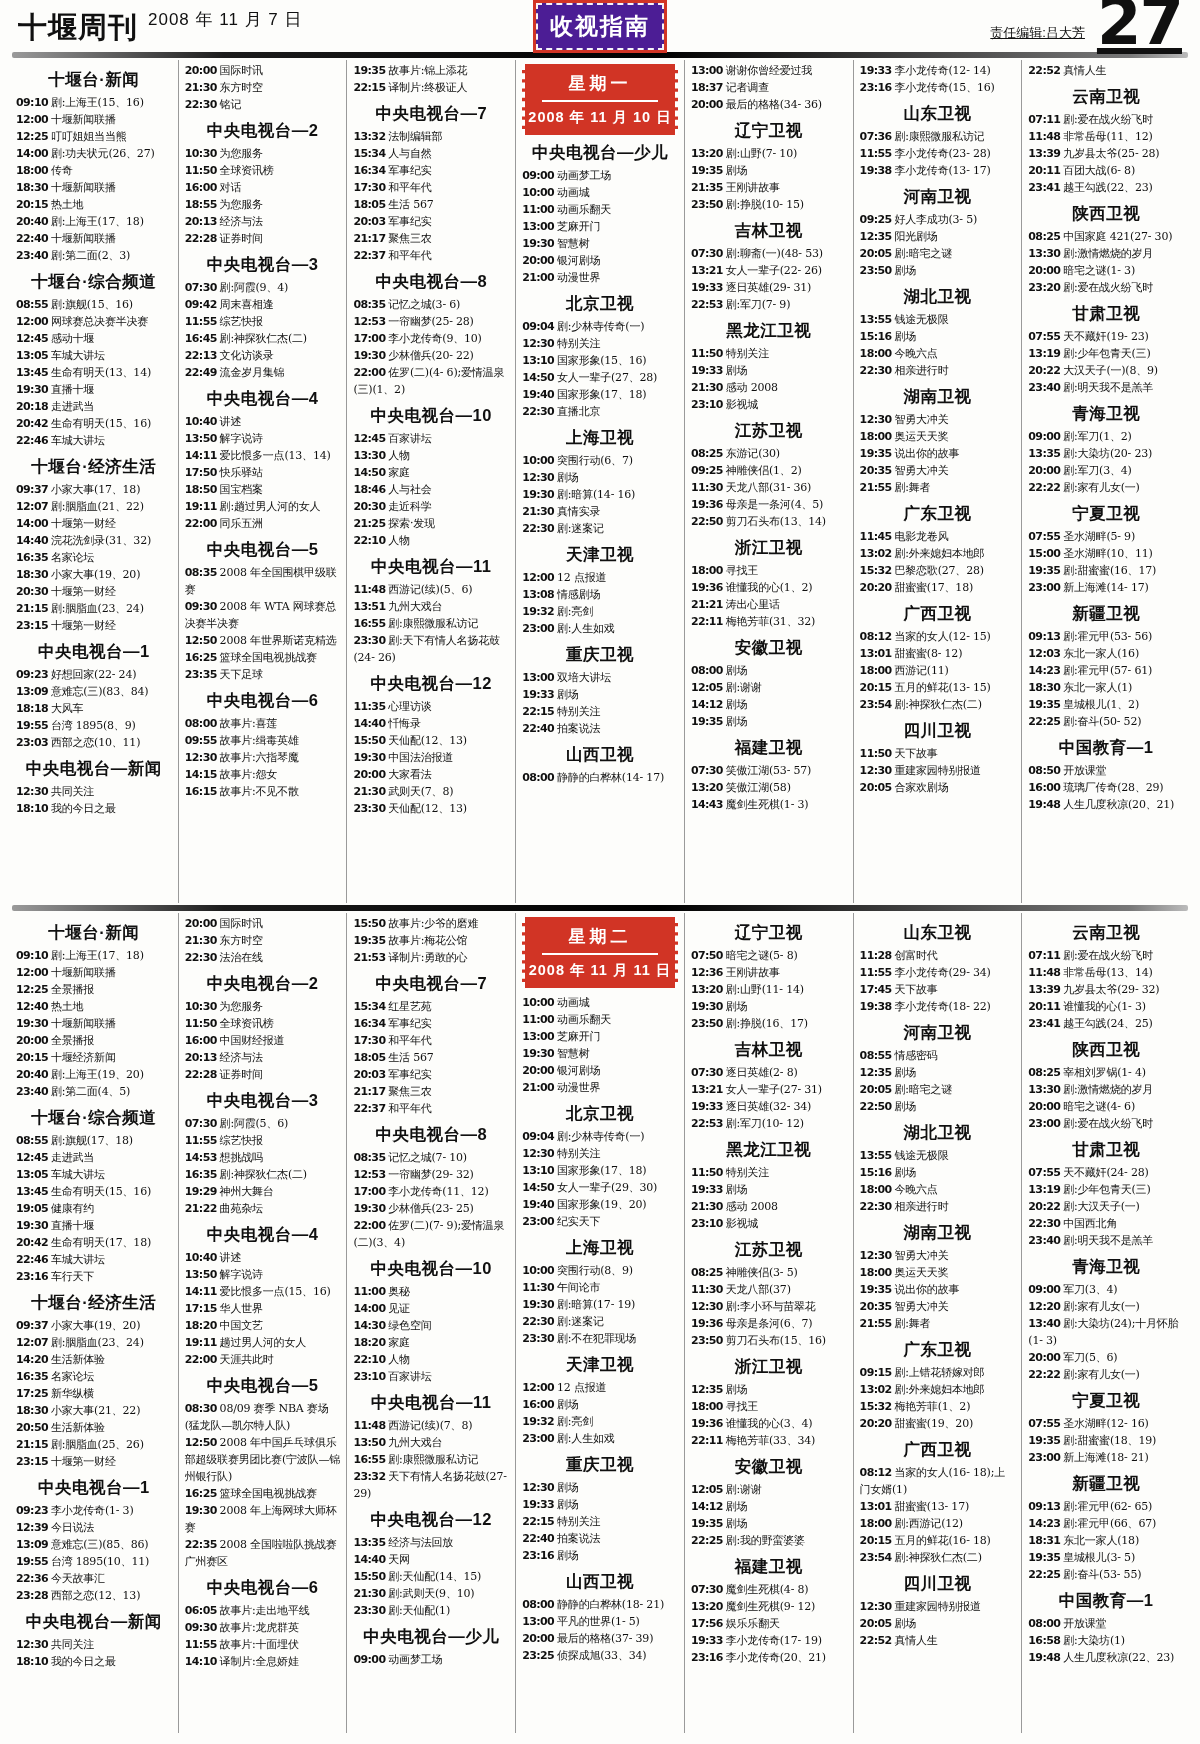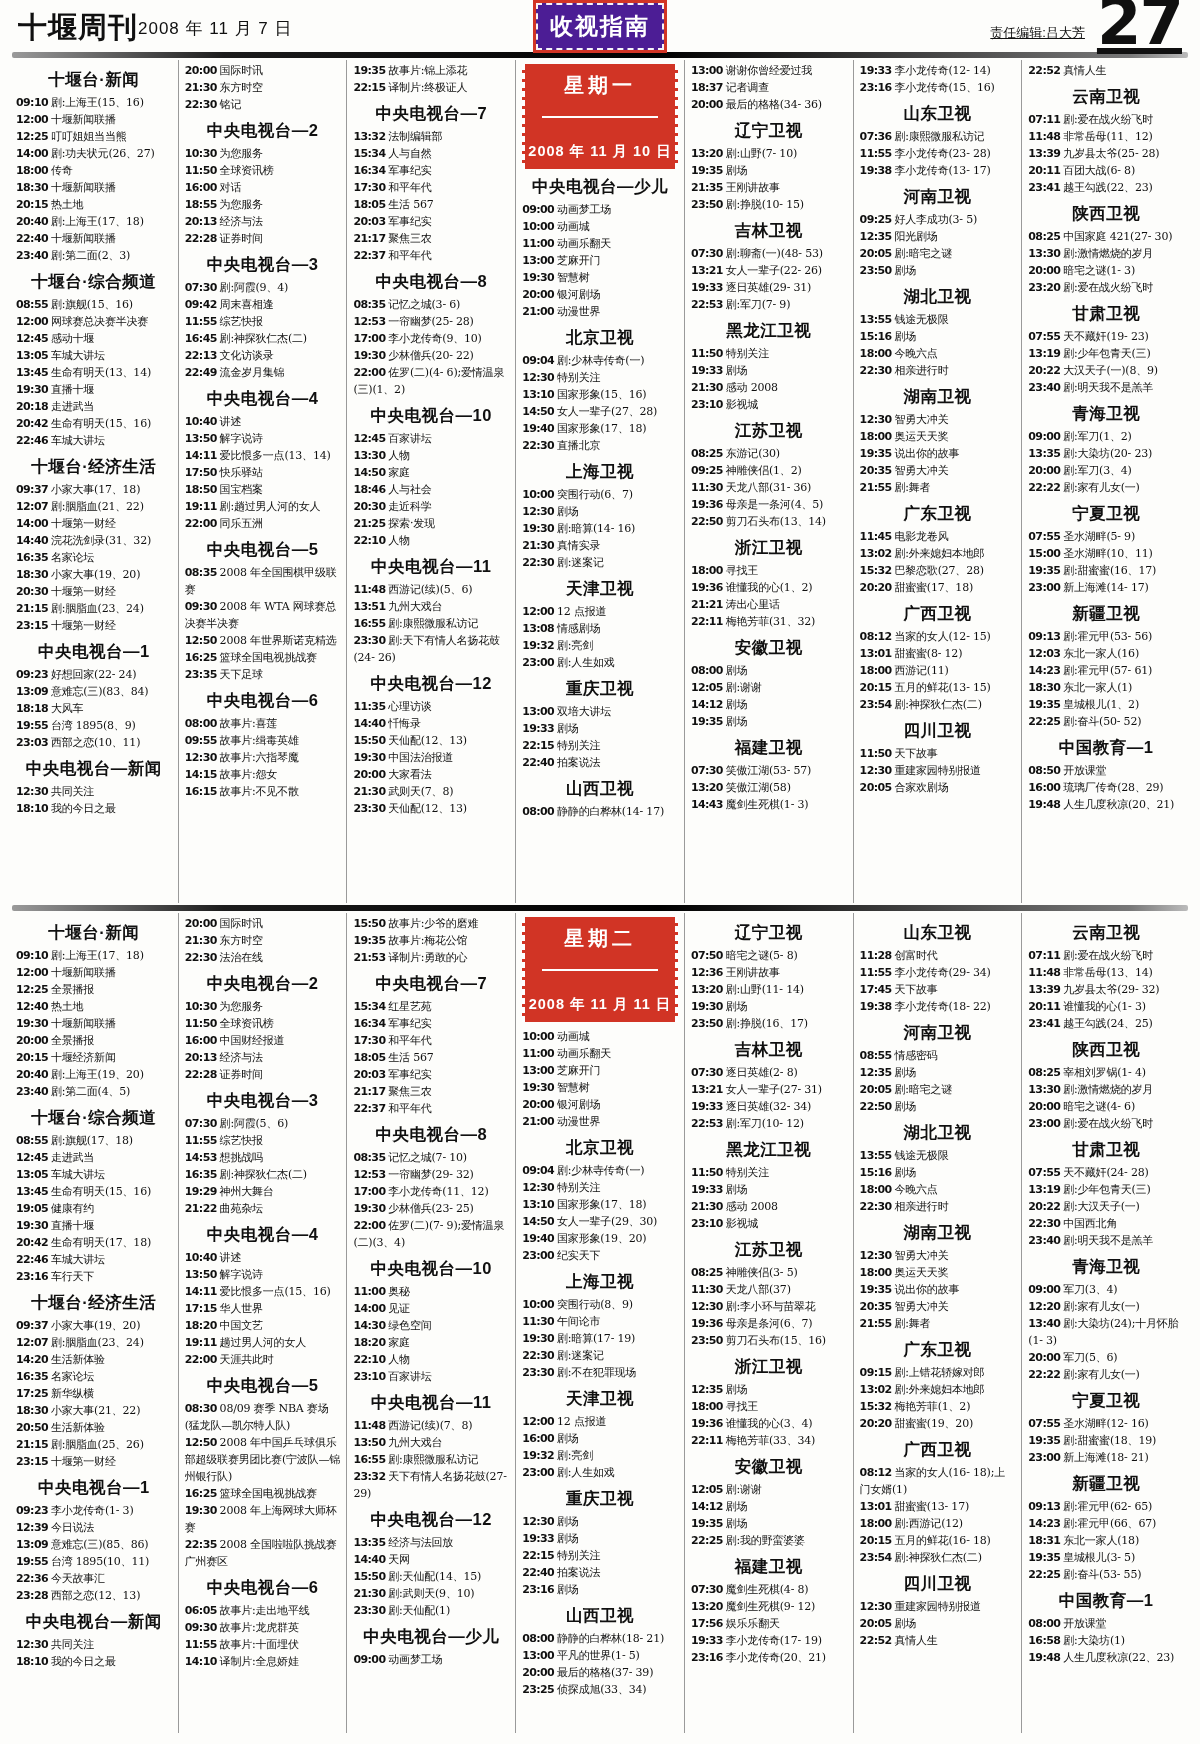--- a/index.html
+++ b/index.html
@@ -5,21 +5,21 @@
   * { box-sizing: border-box; }
   html,body { margin:0; padding:0; }
   body {
     width:1200px; height:1744px; background:#fdfdfb; color:#101010;
     font-family:"Liberation Sans", sans-serif; overflow:hidden;
   }
   .page { width:1200px; height:1744px; position:relative; padding:0 10px; }
 
   
   .hdr { position:relative; height:50px; display:flex; justify-content:space-between; align-items:flex-end; padding:6px 8px 2px; }
-  .hdr-left { display:flex; align-items:center; }
+  .hdr-left { display:flex; align-items:flex-start; gap:10px; }
   .paper { font-family:"DejaVu Serif", serif; font-weight:bold; font-size:29px; letter-spacing:1px; }
   .hdate { font-size:17px; letter-spacing:1px; }
   .badge {
     position:absolute; left:50%; top:3px; transform:translateX(-50%);
     background:#4c1d95; color:#fff; font-size:23px; font-weight:bold; letter-spacing:2px;
     padding:6px 12px; border:2px dashed rgba(255,255,255,.95); box-shadow:0 0 0 3px #d13425;
   }
   .hdr-right { display:flex; align-items:flex-end; gap:12px;text-decoration:underline; }
   .editor { font-size:13px; padding-bottom:6px; }
   .pnum { font-size:64px; font-weight:900; line-height:0.78; font-family:"DejaVu Sans", sans-serif; letter-spacing:-2px; }
@@ -38,23 +38,23 @@
   }
   .prog { font-size:11px; line-height:16px; letter-spacing:-0.2px; }
   .prog .t { font-weight:bold; font-family:"DejaVu Sans", sans-serif; letter-spacing:-0.6px; }
   .prog .p { font-family:"DejaVu Serif", serif; }
 
   
   .datebox {
     background:#d13425; color:#fff; text-align:center; margin:2px 0 6px;
     border-left:3px dashed #fff; border-right:3px dashed #fff;
   }
-  .db1 { font-size:20px; font-weight:bold; letter-spacing:4px; padding:8px 0 17px;
+  .db1 { font-size:17px; font-weight:bold; letter-spacing:4px; padding:8px 0 5px;
          border-bottom:2px solid #fff; width:78%; margin:0 auto; }
-  .db2 { font-size:14.5px; font-weight:bold; letter-spacing:1px; padding:24px 0 8px; }
+  .db2 { font-size:14.5px; font-weight:bold; letter-spacing:1px; padding:6px 0 8px; }
 </style>
 </head>
 <body>
 
 <div class="page">
   <div class="hdr">
     <div class="hdr-left">
       <span class="paper">十堰周刊</span>
       <span class="hdate">2008 年 11 月 7 日</span>
     </div>

